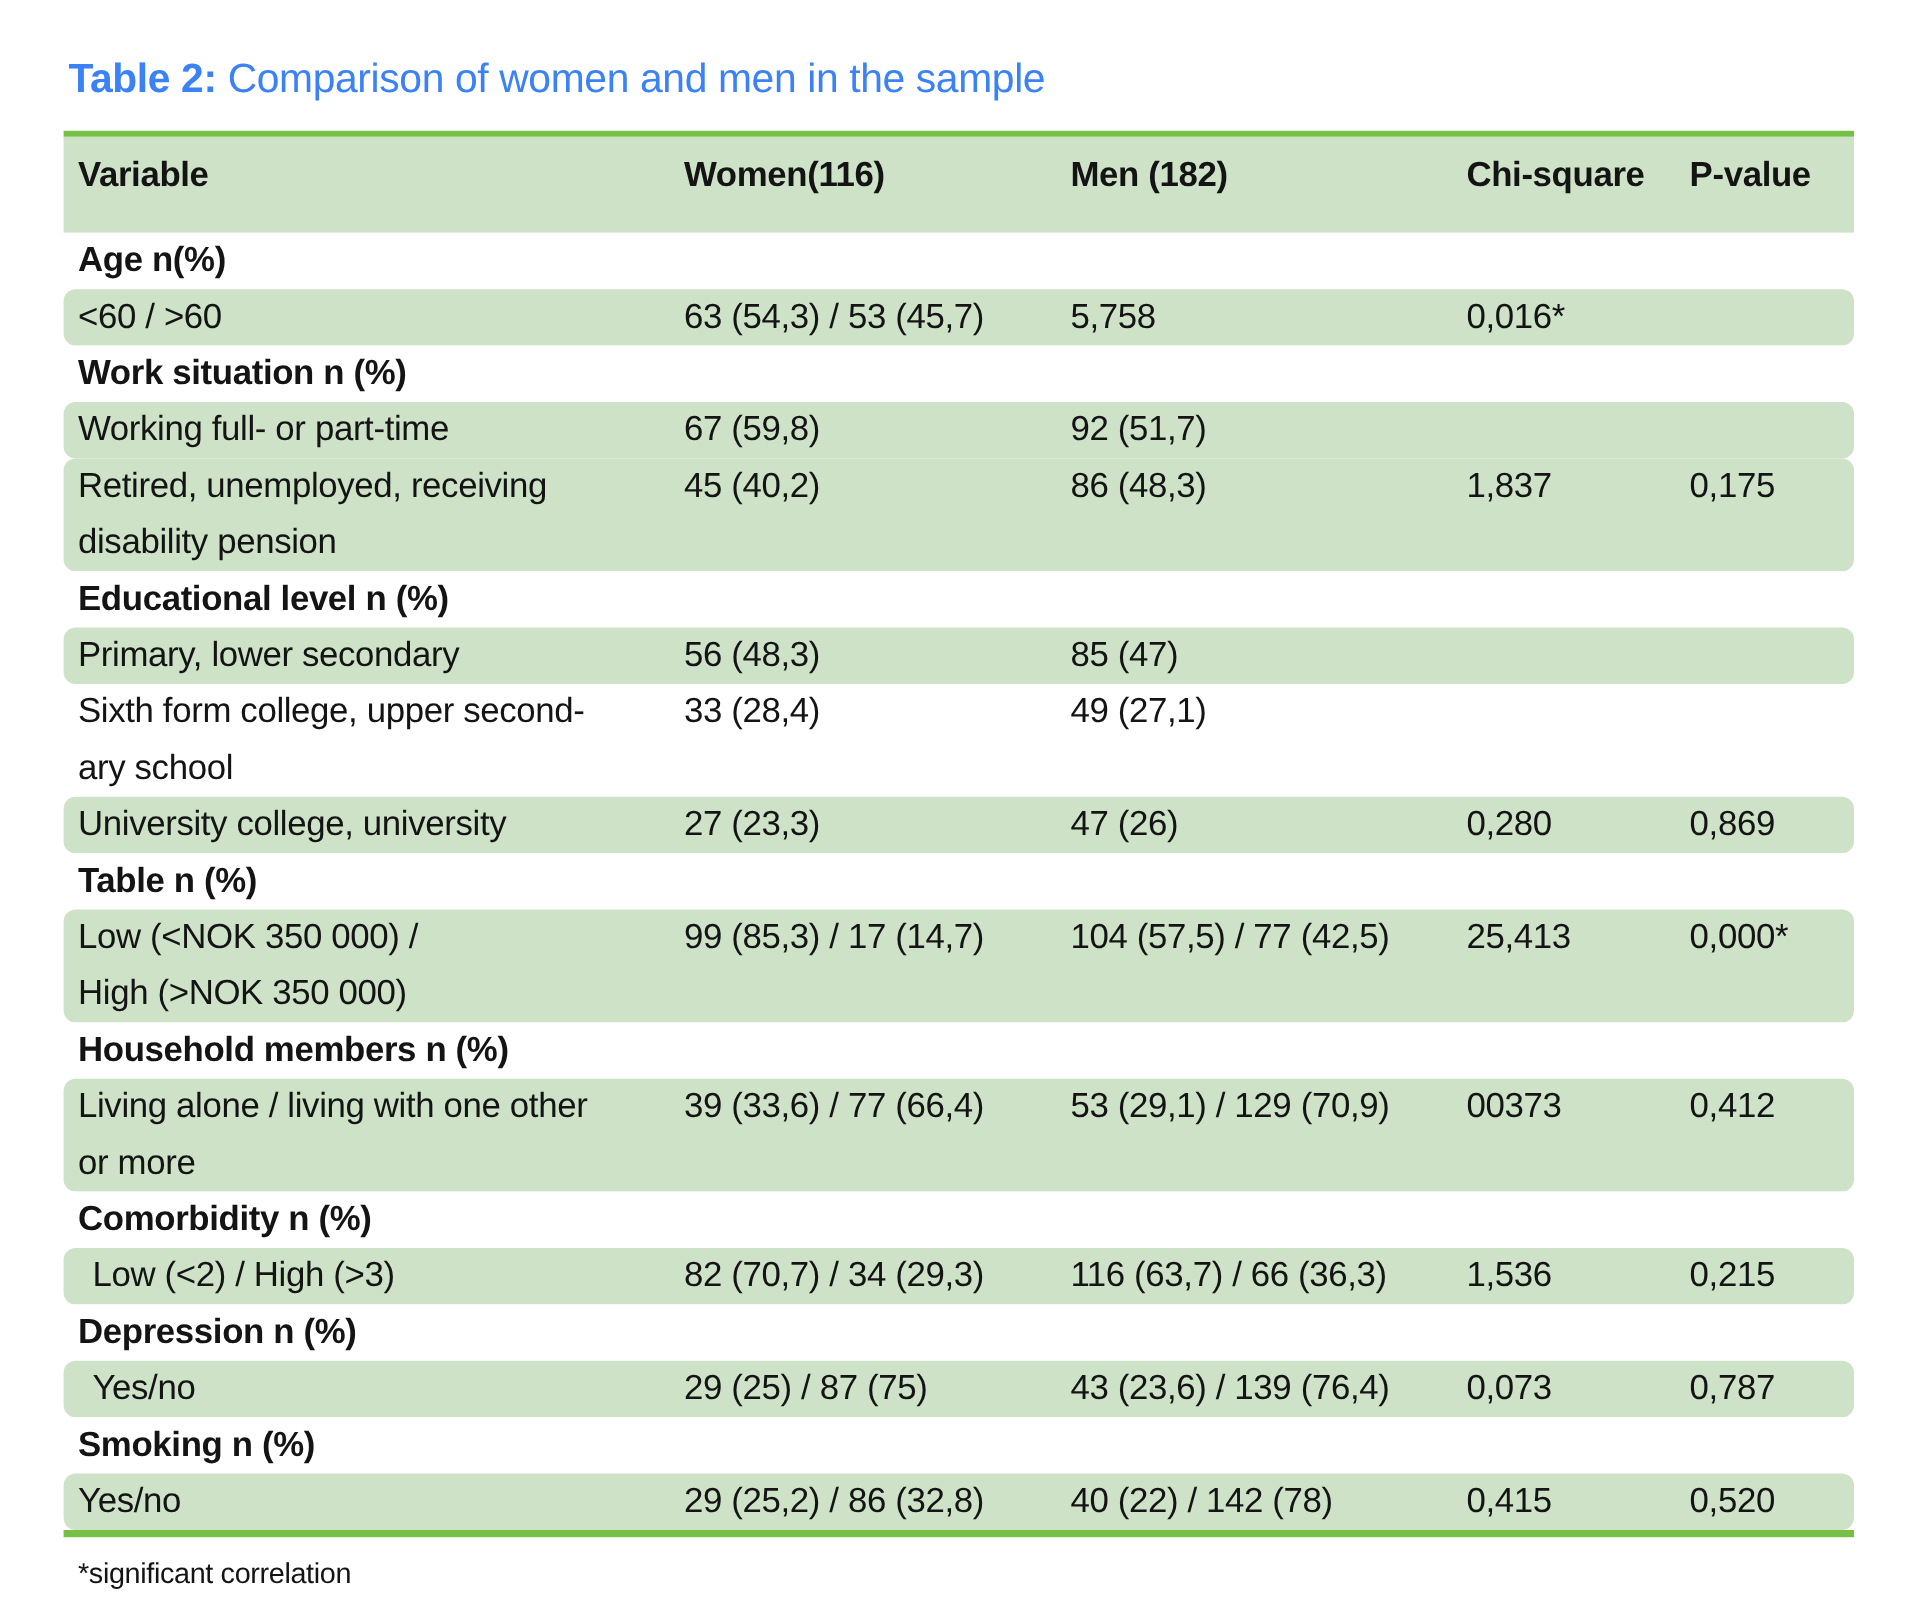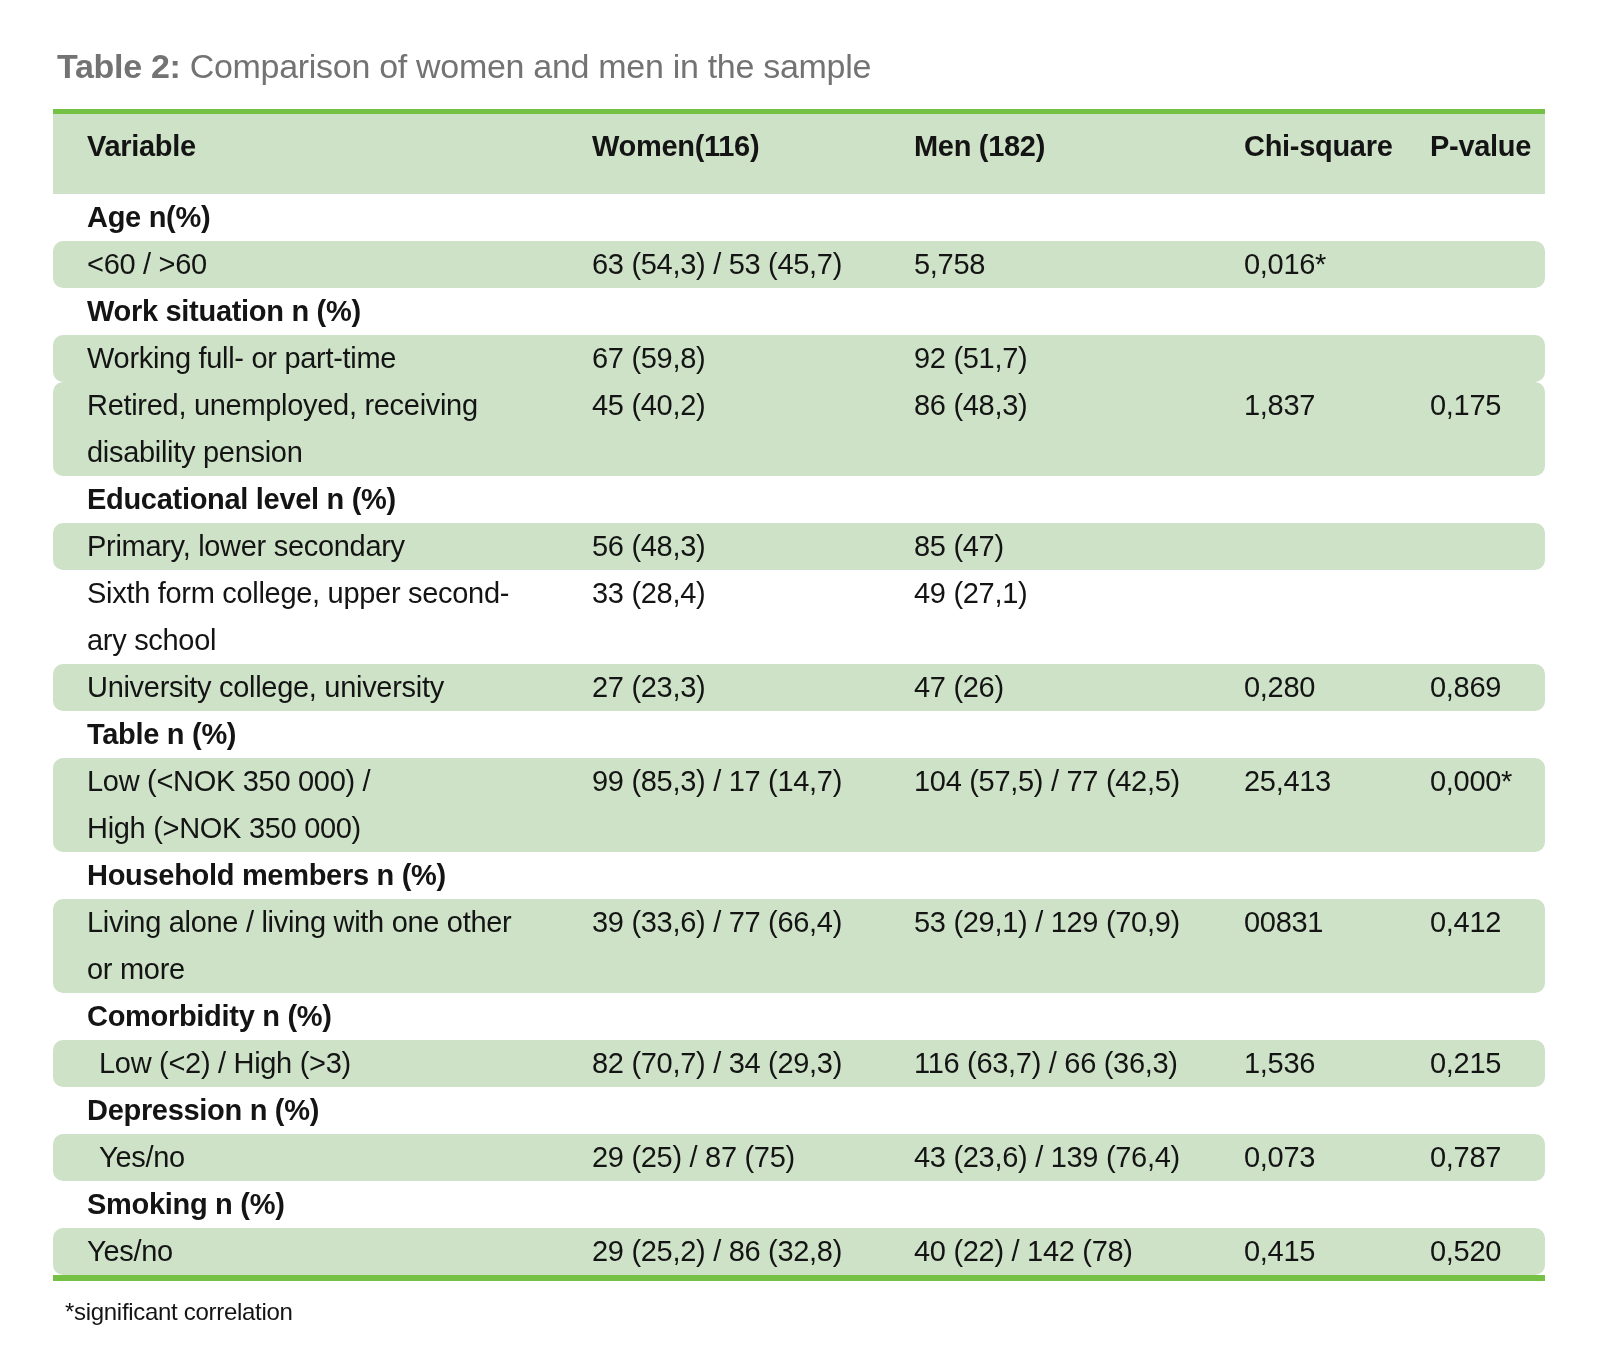--- a/index.html
+++ b/index.html
@@ -11,35 +11,34 @@
   body{
     width:1600px;height:1349px;overflow:hidden;
     font-family:"Liberation Sans","DejaVu Sans",sans-serif;
     color:var(--text);
     letter-spacing:-0.3px;
   }
   .title{
     margin:46px 0 0 57px;
     font-size:34px;
     line-height:40px;
-    color:#737373;
+    color:#3b82f6;
   }
   .title .bold{font-weight:bold;}
   .data-table{
     margin:23px 0 0 53px;
     width:1492px;
     border-top:5px solid var(--accent);
     border-bottom:6px solid var(--accent);
   }
   .trow{
     display:grid;
     grid-template-columns:505px 322px 330px 186px 1fr;
     font-size:29px;
     line-height:47px;
-    padding-left:22px;
   }
   .trow .cell{
     padding-left:12px;
     white-space:pre-line;
   }
   .trow.green{background:var(--rowgreen);border-radius:10px;}
   .trow.white{background:#ffffff;}
   .trow.section .cell{font-weight:bold;}
   .trow.indent .cell:first-child{padding-left:24px;}
   .header-row{
@@ -156,21 +155,21 @@
         <div class="cell"></div>
         <div class="cell"></div>
         <div class="cell"></div>
         <div class="cell"></div>
       </div>
       <div class="trow green">
         <div class="cell">Living alone / living with one other
 or more</div>
         <div class="cell">39 (33,6) / 77 (66,4)</div>
         <div class="cell">53 (29,1) / 129 (70,9)</div>
-        <div class="cell">00831</div>
+        <div class="cell">00373</div>
         <div class="cell">0,412</div>
       </div>
       <div class="trow white section">
         <div class="cell">Comorbidity n (%)</div>
         <div class="cell"></div>
         <div class="cell"></div>
         <div class="cell"></div>
         <div class="cell"></div>
       </div>
       <div class="trow green indent">

